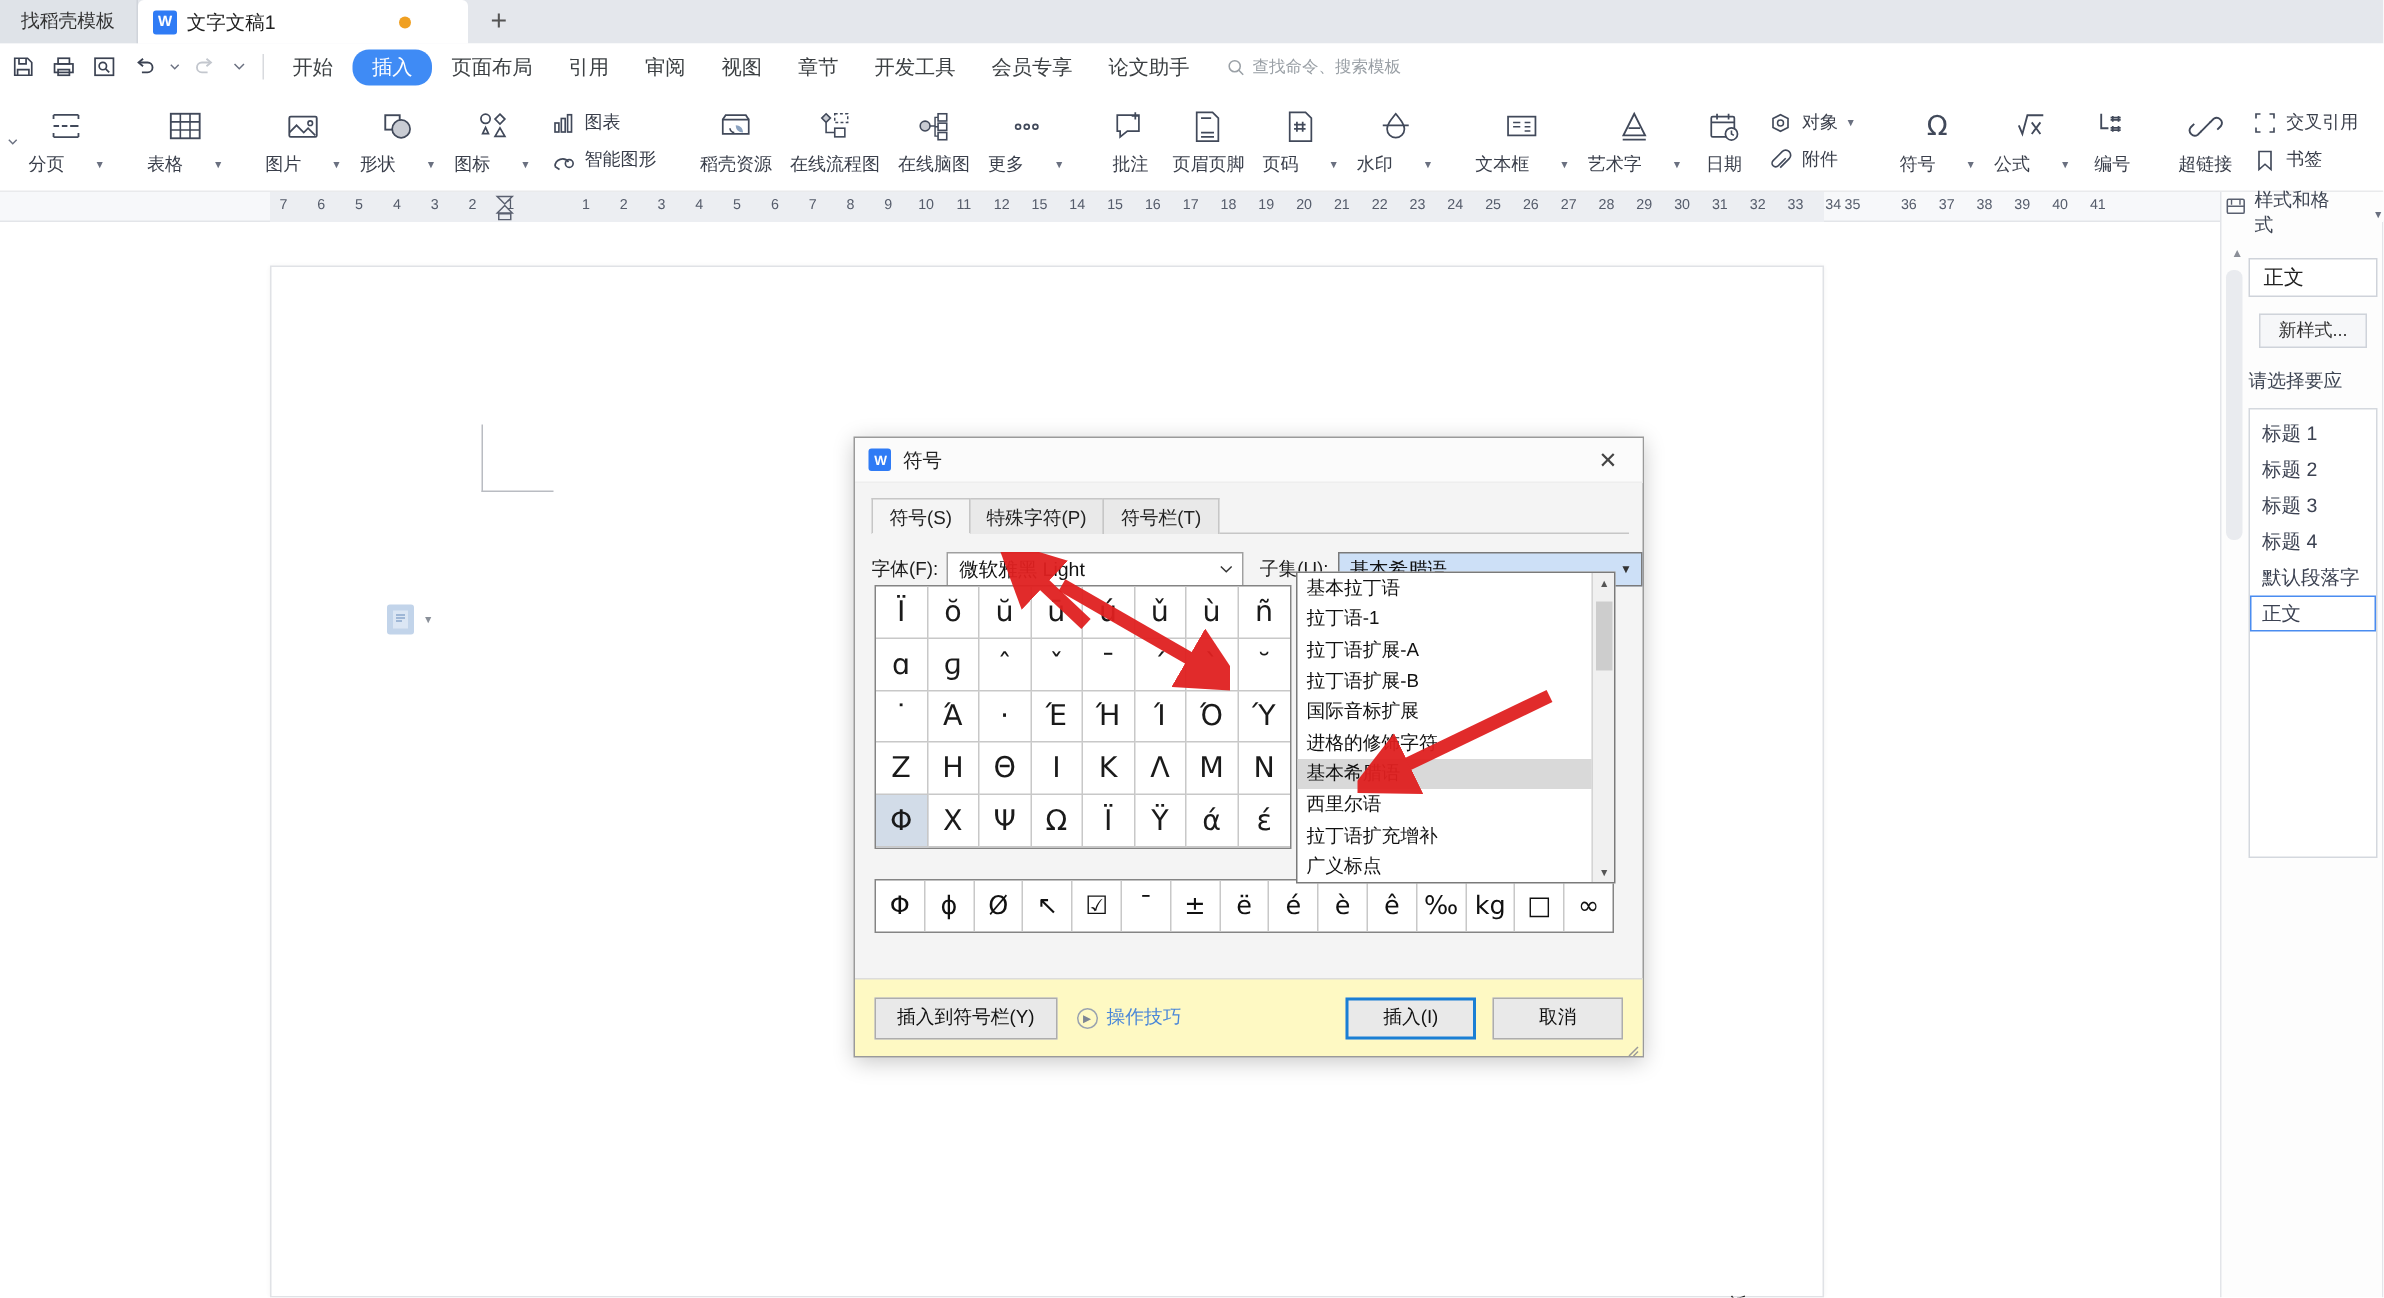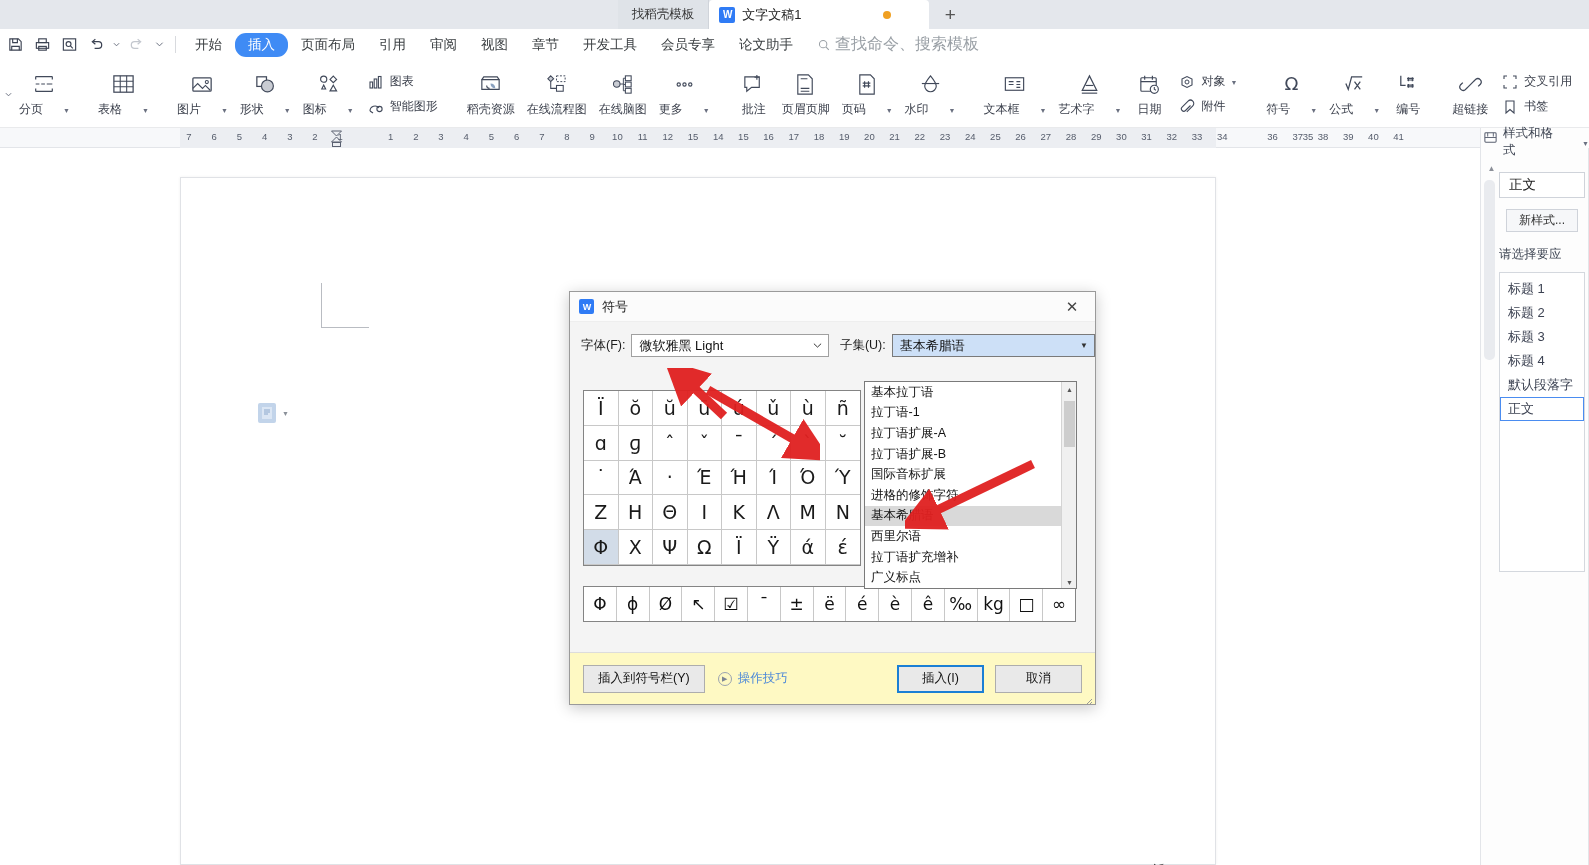--- a/index.html
+++ b/index.html
@@ -8,21 +8,21 @@
     font-family: "Liberation Sans", "DejaVu Sans", sans-serif;
     background: #ffffff;
     overflow: hidden;
     -webkit-font-smoothing: antialiased;
   }
   #app { position: relative; width: 1589px; height: 865px; background:#fff; }
 
   
   .tabbar {
     position:absolute; left:0; top:0; width:1589px; height:29px;
-    background:#e4e7ec; display:flex; align-items:flex-end;justify-content:center;
+    background:#e4e7ec; display:flex; align-items:flex-end;
   }
   .tab-tmpl {
     height:29px; background:#dfe3e8; color:#333; font-size:12.5px;
     display:flex; align-items:center; padding:0 14px; position:relative; top:0;
     border-right:1px solid #d0d4da;
   }
   .tab-doc {
     height:29px; background:#ffffff; display:flex; align-items:center;
     padding:0 12px 0 10px; min-width:220px; position:relative;
     border-top-left-radius:4px; border-top-right-radius:4px;
@@ -55,21 +55,21 @@
   }
   .qa-sep { width:1px; height:17px; background:#d8dade; margin:0 8px 0 6px; }
   .menus { display:flex; align-items:center; gap:2px; }
   .menu-item {
     font-size:13.5px; color:#3c4043; padding:3px 11px; border-radius:11px;
     white-space:nowrap;
   }
   .menu-item.active { background:#3f8bf5; color:#fff; padding:3px 13px; }
   .searchbox {
     display:flex; align-items:center; gap:5px; margin-left:14px;
-    font-size:16px; color:#9aa0a6;
+    font-size:11px; color:#9aa0a6;
   }
 
   
   .ribbon {
     position:absolute; left:0; top:60px; width:1589px; height:68px;
     background:#ffffff; display:flex; align-items:stretch;
     border-bottom:1px solid #e9eaec;
   }
   .rgroup { display:flex; align-items:center; height:68px; padding:0 3px; }
   .rsep { width:1px; background:#e6e7ea; margin:12px 5px; height:44px; align-self:center; }
@@ -819,21 +819,21 @@
         <div class="ruler-num" style="left: 988.4px;">25</div>
         <div class="ruler-num" style="left: 1013.6px;">26</div>
         <div class="ruler-num" style="left: 1038.8px;">27</div>
         <div class="ruler-num" style="left: 1064px;">28</div>
         <div class="ruler-num" style="left: 1089.2px;">29</div>
         <div class="ruler-num" style="left: 1114.4px;">30</div>
         <div class="ruler-num" style="left: 1139.6px;">31</div>
         <div class="ruler-num" style="left: 1164.8px;">32</div>
         <div class="ruler-num" style="left: 1190px;">33</div>
         <div class="ruler-num" style="left: 1215.2px;">34</div>
-        <div class="ruler-num" style="left: 1301px;">35</div>
+        <div class="ruler-num" style="left: 1228px;">35</div>
         <div class="ruler-num" style="left: 1265.6px;">36</div>
         <div class="ruler-num" style="left: 1290.8px;">37</div>
         <div class="ruler-num" style="left: 1316px;">38</div>
         <div class="ruler-num" style="left: 1341.2px;">39</div>
         <div class="ruler-num" style="left: 1366.4px;">40</div>
         <div class="ruler-num" style="left: 1391.6px;">41</div>
       </div>
     <div class="ruler-marker">
       <svg width="13" height="17" viewBox="0 0 13 17">
           <path d="M1.5 1h10l-5 5z" fill="none" stroke="#5a6070" stroke-width="1"></path>
@@ -898,20 +898,25 @@
   <div class="rail"></div>
 
 
   <div class="dialog">
     <div class="dlg-title">
       <span class="wicon2">W</span>
       <span class="t">符号</span>
       <span class="dlg-close">✕</span>
     </div>
 
+    <div class="dlg-tabs">
+      <div class="dtab active"><span>符号(S)</span></div>
+      <div class="dtab"><span>特殊字符(P)</span></div>
+      <div class="dtab"><span>符号栏(T)</span></div>
+    </div>
 
     <div class="row-font">
       <span class="lbl">字体(F):</span>
       <div class="combo font">
         <span>微软雅黑 Light</span>
         <span class="arrow">
           <svg width="9" height="7" viewBox="0 0 10 7">
               <path d="M1 1.5L5 5.3 9 1.5" fill="none" stroke="#333" stroke-width="1.1"></path>
             </svg>
         </span>

